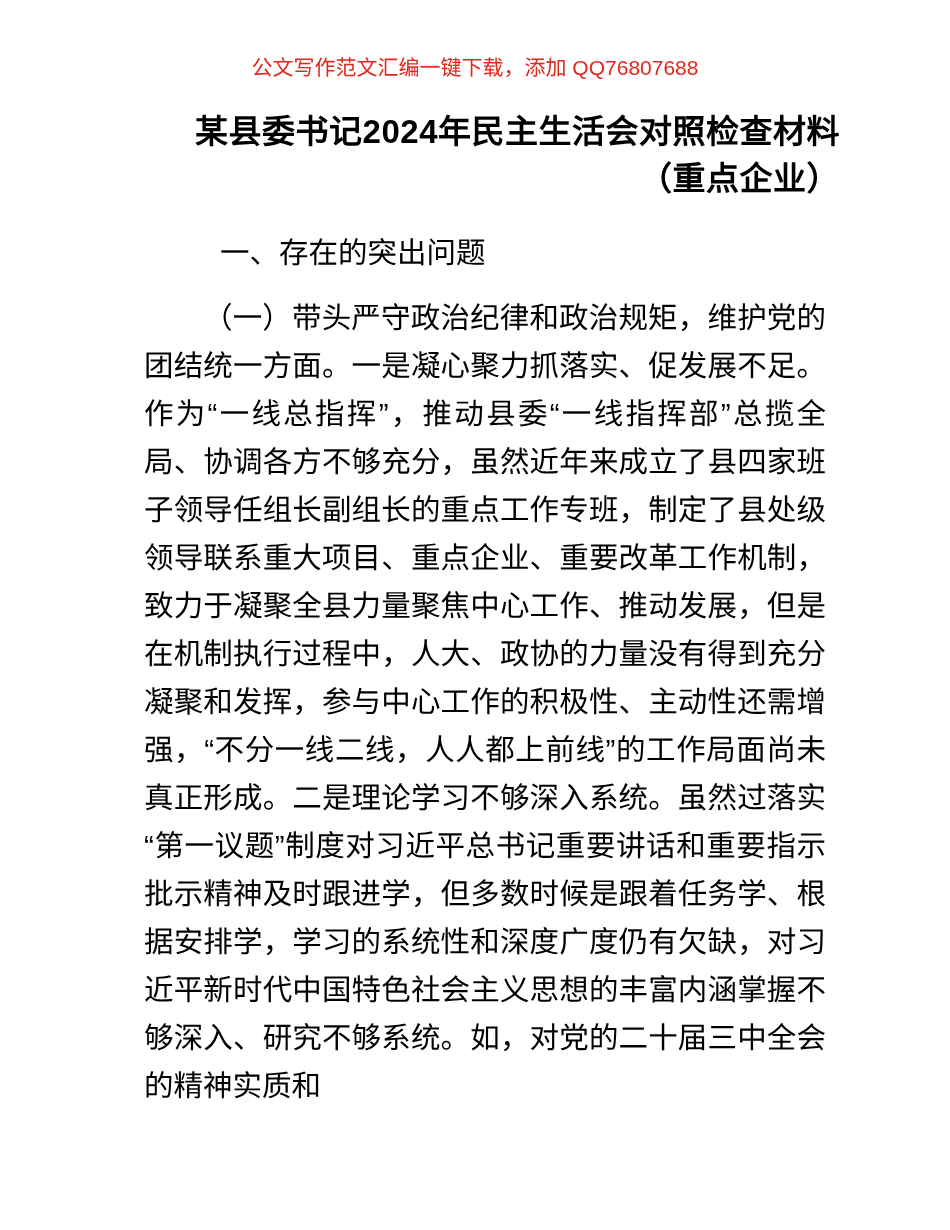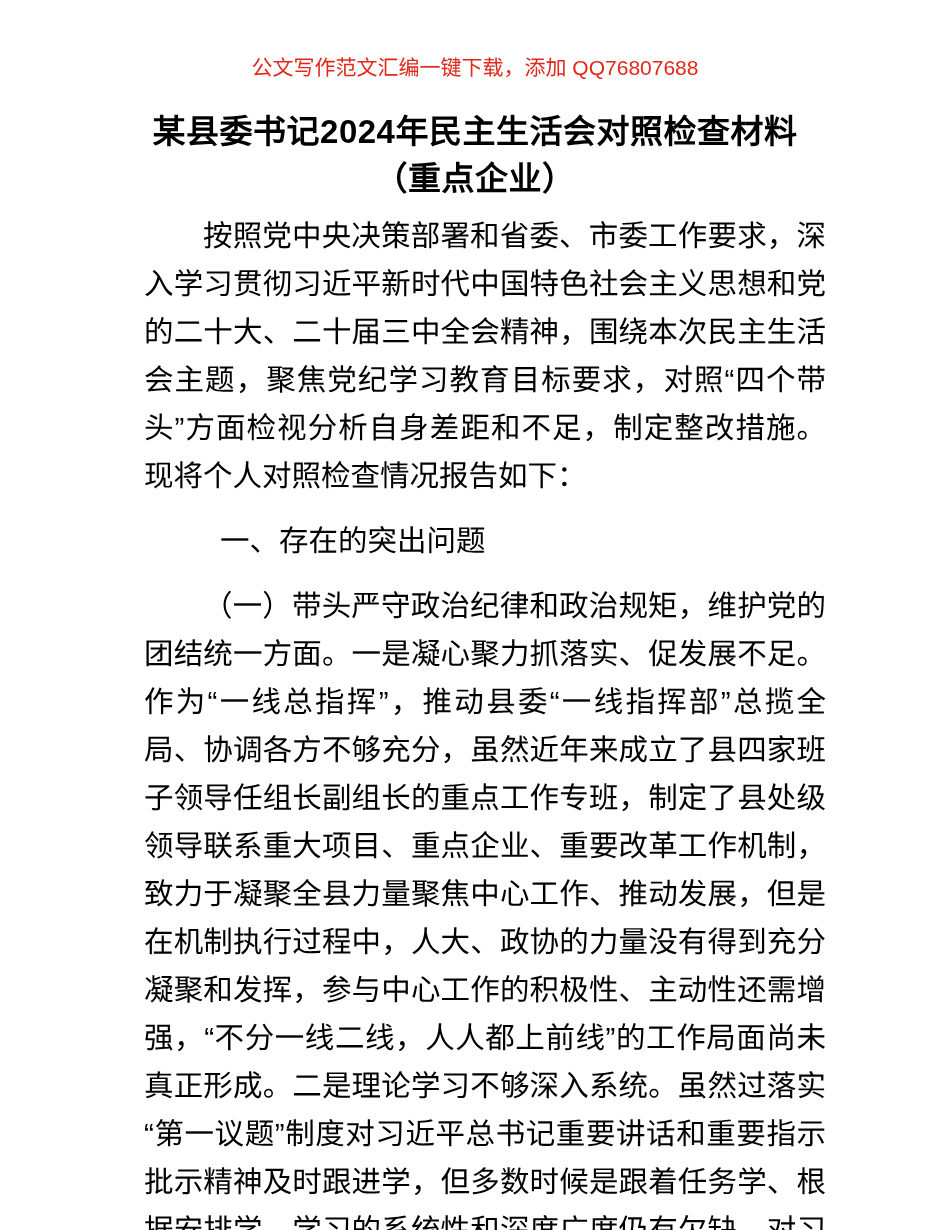--- a/index.html
+++ b/index.html
@@ -43,20 +43,21 @@
     width: 730px;
     text-align: center;
     font-size: 33px;
     font-weight: bold;
     line-height: 47px;
     color: #000000;
     letter-spacing: 0.5px;
   }
   .doc-title .title-line {
     display: block;
+    text-align: right;
   }
 
   
   .body-block {
     position: absolute;
     top: 212px;
     left: 144px;
     width: 682px;
   }
   .para {
@@ -88,21 +89,20 @@
 
   <div class="watermark">公文写作范文汇编一键下载，添加 QQ76807688</div>
 
   <div class="doc-title">
     <span class="title-line">某县委书记2024年民主生活会对照检查材料</span>
     <span class="title-line">（重点企业）</span>
   </div>
 
   <div class="body-block">
 
-    <p class="para indent">按照党中央决策部署和省委、市委工作要求，深入学习贯彻习近平新时代中国特色社会主义思想和党的二十大、二十届三中全会精神，围绕本次民主生活会主题，聚焦党纪学习教育目标要求，对照“四个带头”方面检视分析自身差距和不足，制定整改措施。现将个人对照检查情况报告如下：</p>
 
     <p class="section-heading">一、存在的突出问题</p>
 
     <p class="para indent">（一）带头严守政治纪律和政治规矩，维护党的团结统一方面。一是凝心聚力抓落实、促发展不足。作为“一线总指挥”，推动县委“一线指挥部”总揽全局、协调各方不够充分，虽然近年来成立了县四家班子领导任组长副组长的重点工作专班，制定了县处级领导联系重大项目、重点企业、重要改革工作机制，致力于凝聚全县力量聚焦中心工作、推动发展，但是在机制执行过程中，人大、政协的力量没有得到充分凝聚和发挥，参与中心工作的积极性、主动性还需增强，“不分一线二线，人人都上前线”的工作局面尚未真正形成。二是理论学习不够深入系统。虽然过落实“第一议题”制度对习近平总书记重要讲话和重要指示批示精神及时跟进学，但多数时候是跟着任务学、根据安排学，学习的系统性和深度广度仍有欠缺，对习近平新时代中国特色社会主义思想的丰富内涵掌握不够深入、研究不够系统。如，对党的二十届三中全会的精神实质和</p>
 
   </div>
 
 </div>
 
 </body></html>

